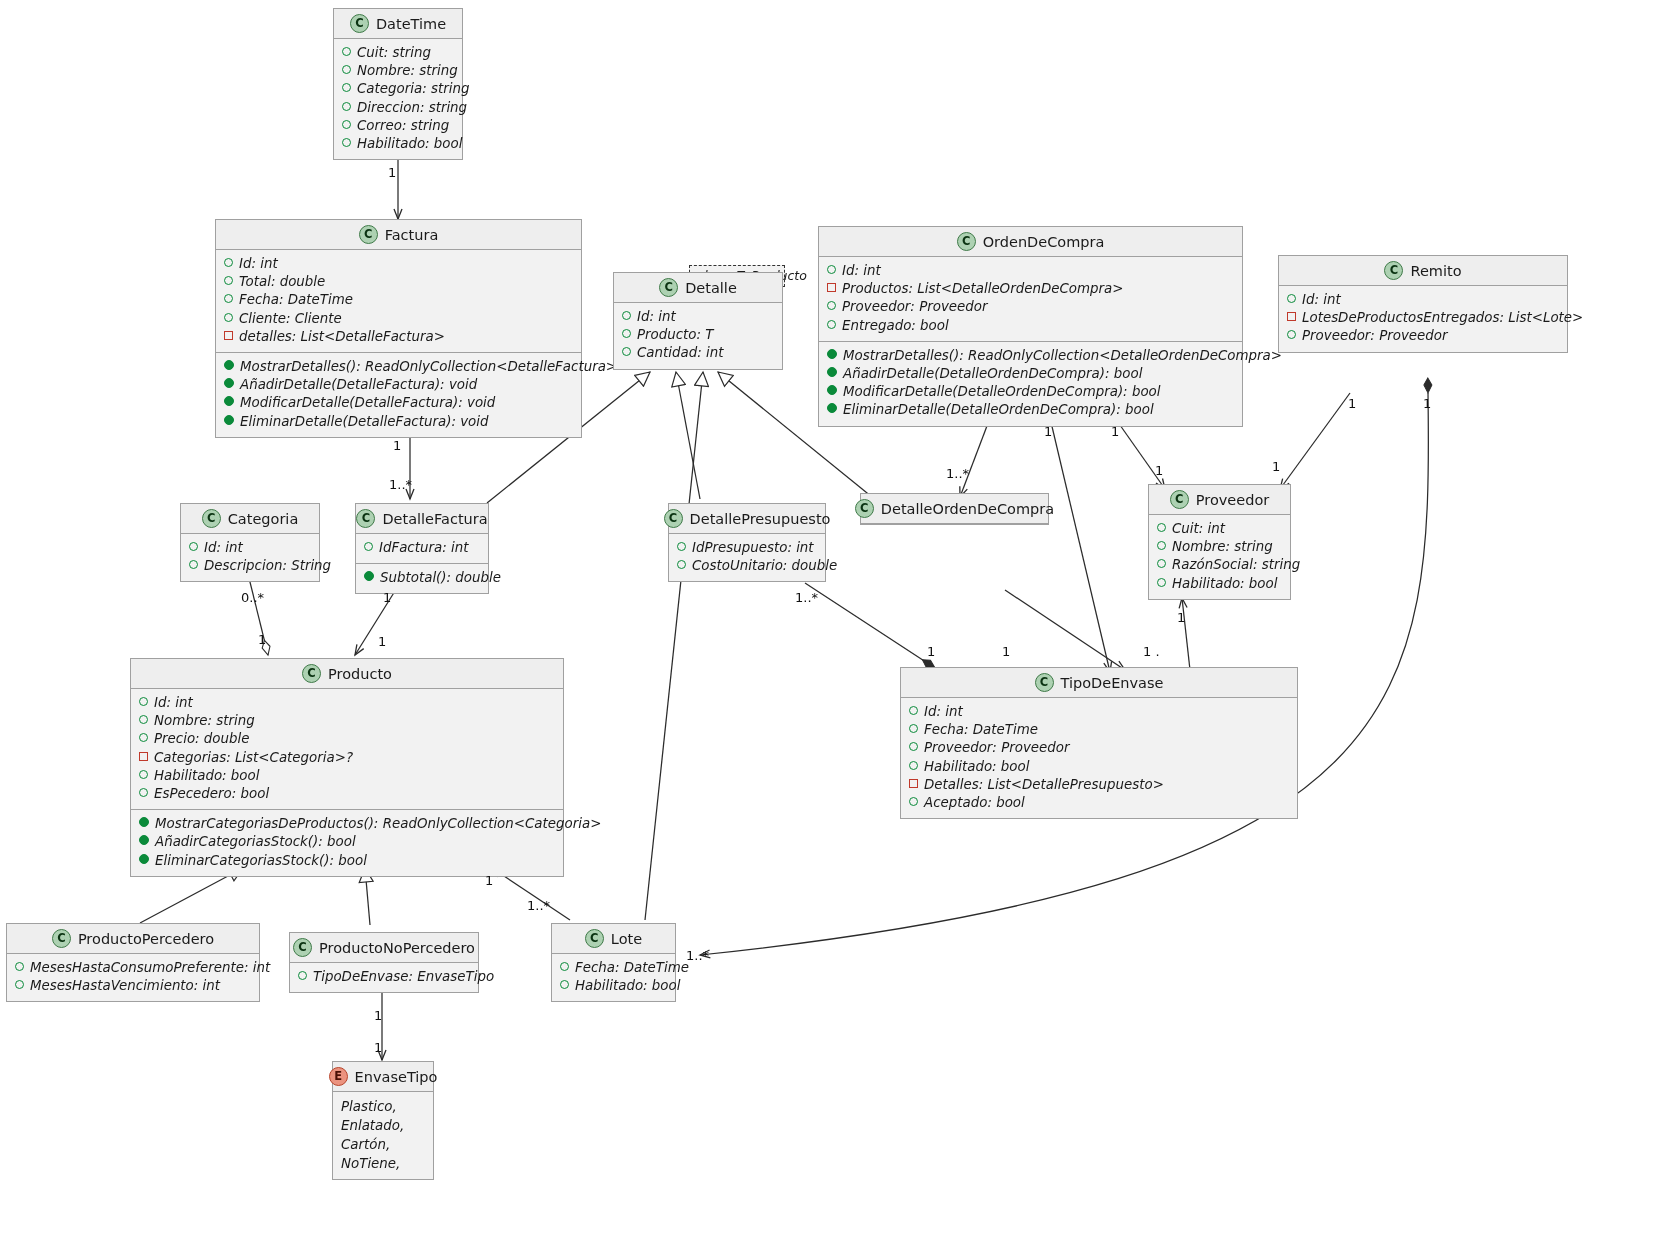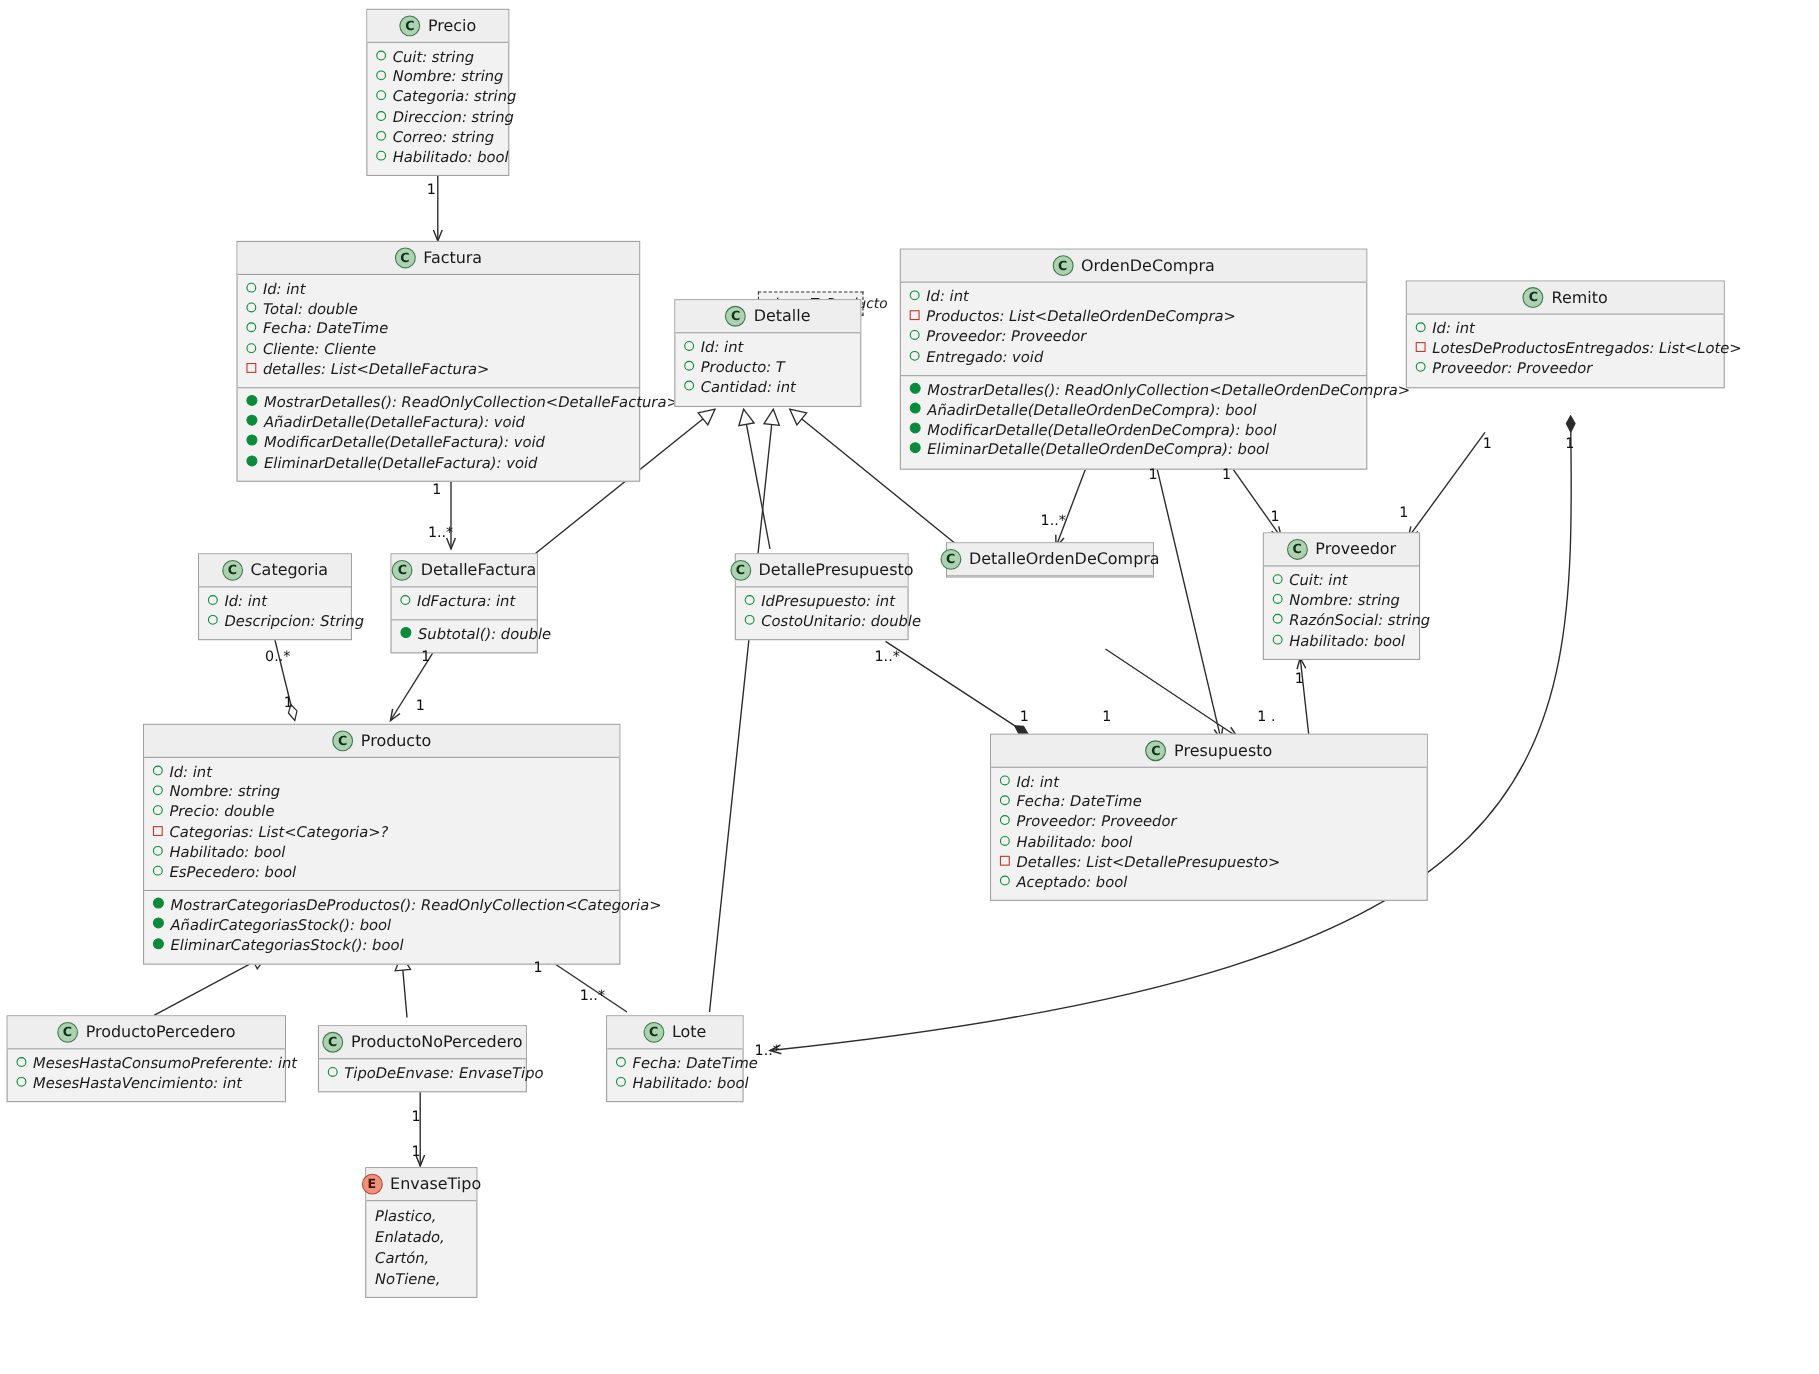--- a/index.html
+++ b/index.html
@@ -137,21 +137,21 @@
 
       <path d="M382,991 L382,1060" marker-end="url(#arrowOpen)"></path>
 
       <path d="M653,920 L653,920"></path>
     </g>
   </svg>
 
   <div class="uml-class" style="left:333px;top:8px;width:130px;">
     <div class="uml-head">
       <span class="badge c">C</span>
-      <span>Precio</span>
+      <span>DateTime</span>
     </div>
     <div class="uml-section">
       <div class="row">
           <span class="mark pub-attr"></span>
           <span class="rowtext">Cuit: string</span>
         </div>
       <div class="row">
           <span class="mark pub-attr"></span>
           <span class="rowtext">Nombre: string</span>
         </div>
@@ -258,21 +258,21 @@
       <div class="row">
           <span class="mark priv-attr"></span>
           <span class="rowtext">Productos: List&lt;DetalleOrdenDeCompra&gt;</span>
         </div>
       <div class="row">
           <span class="mark pub-attr"></span>
           <span class="rowtext">Proveedor: Proveedor</span>
         </div>
       <div class="row">
           <span class="mark pub-attr"></span>
-          <span class="rowtext">Entregado: void</span>
+          <span class="rowtext">Entregado: bool</span>
         </div>
     </div>
     <div class="uml-section">
       <div class="row">
           <span class="mark pub-meth"></span>
           <span class="rowtext">MostrarDetalles(): ReadOnlyCollection&lt;DetalleOrdenDeCompra&gt;</span>
         </div>
       <div class="row">
           <span class="mark pub-meth"></span>
           <span class="rowtext">AñadirDetalle(DetalleOrdenDeCompra): bool</span>
@@ -437,21 +437,21 @@
       <div class="row">
           <span class="mark pub-meth"></span>
           <span class="rowtext">EliminarCategoriasStock(): bool</span>
         </div>
     </div>
   </div>
 
   <div class="uml-class" style="left:900px;top:667px;width:398px;">
     <div class="uml-head">
       <span class="badge c">C</span>
-      <span>Presupuesto</span>
+      <span>TipoDeEnvase</span>
     </div>
     <div class="uml-section">
       <div class="row">
           <span class="mark pub-attr"></span>
           <span class="rowtext">Id: int</span>
         </div>
       <div class="row">
           <span class="mark pub-attr"></span>
           <span class="rowtext">Fecha: DateTime</span>
         </div>

